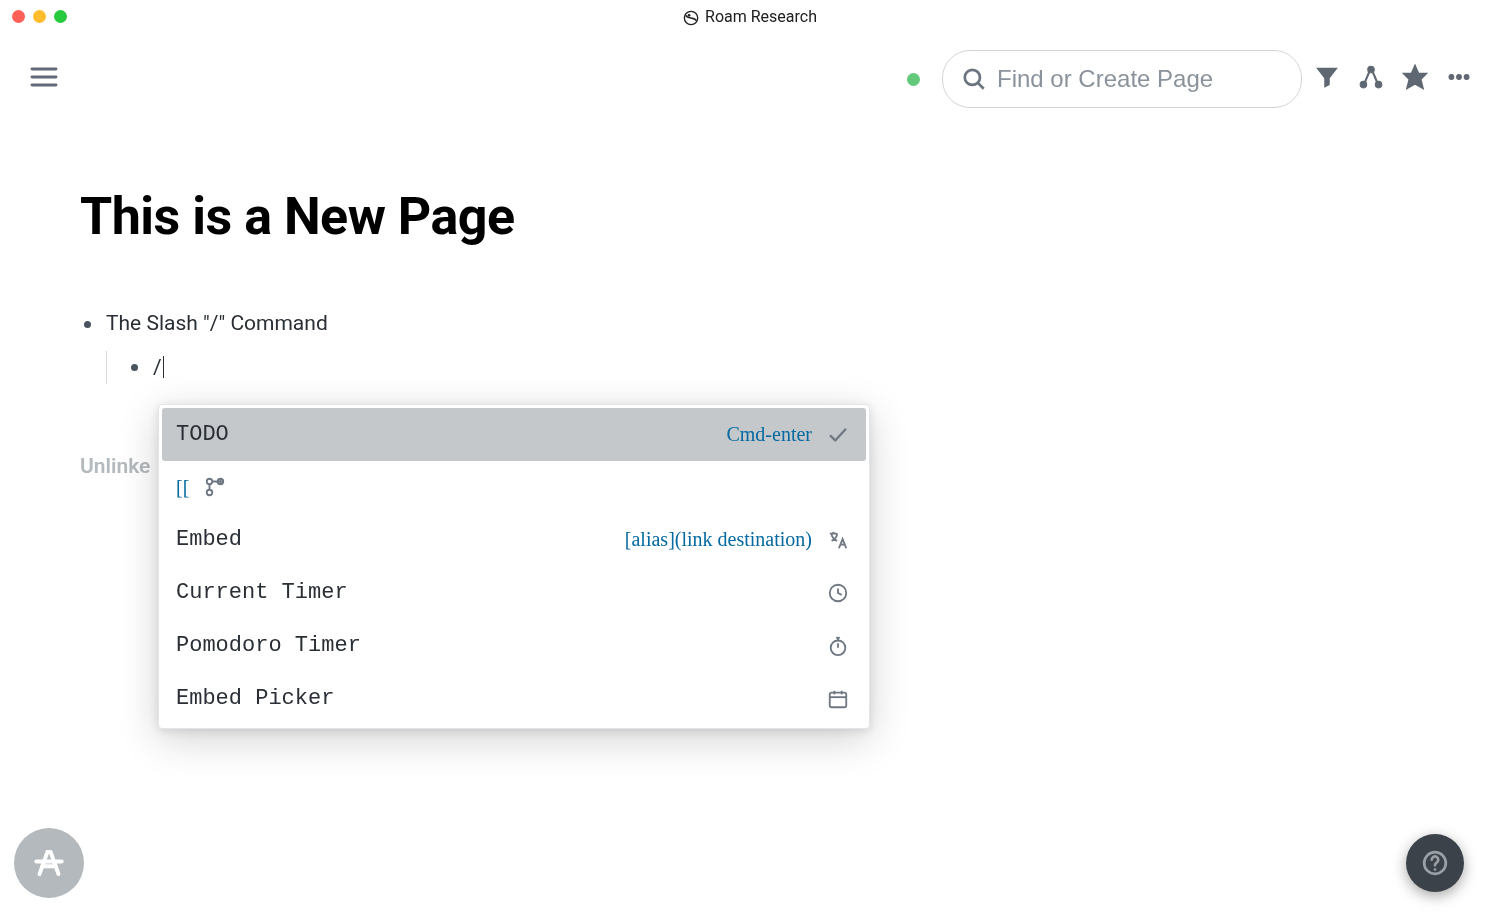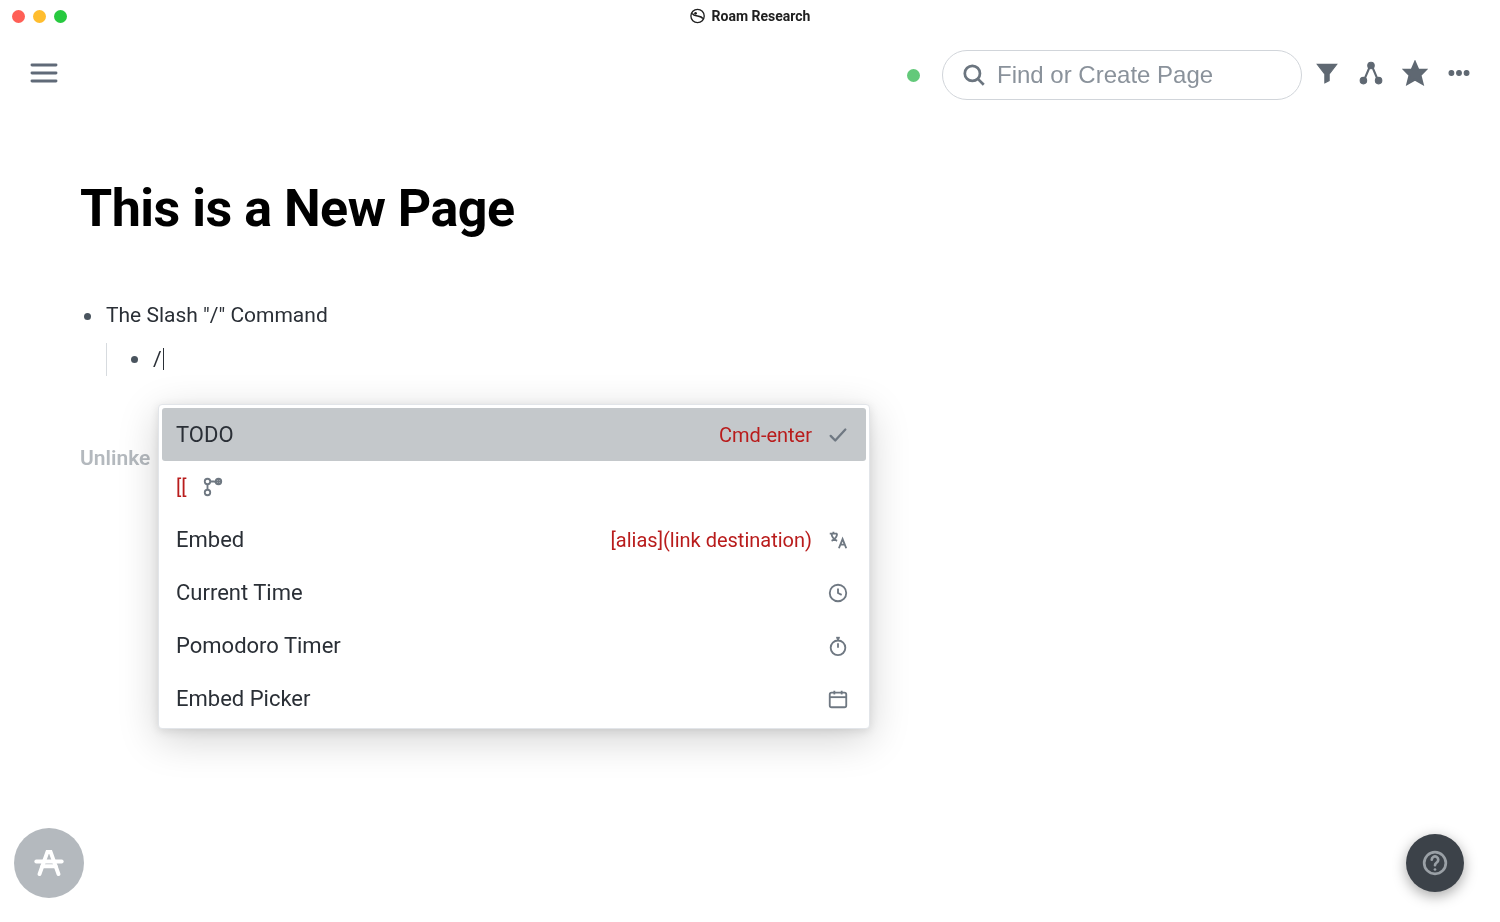--- a/index.html
+++ b/index.html
@@ -33,24 +33,24 @@
       border-radius: 50%;
     }
     .tl-red { background: #ff5f56; }
     .tl-yellow { background: #ffbd2e; }
     .tl-green { background: #27c93f; }
     .titlebar-center {
       position: absolute;
       left: 50%;
       transform: translateX(-50%);
       display: flex;
-      align-items: center;
+      align-items: flex-end;
       gap: 6px;
-      font-size: 14px;
-      font-weight: 700;
+      font-size: 16px;
+      font-weight: 400;
       color: #202020;
     }
     .titlebar-center svg {
       width: 16px;
       height: 16px;
     }
     .topbar {
       display: flex;
       align-items: center;
       padding: 18px 28px 18px 28px;
@@ -70,21 +70,21 @@
       background: #63c97a;
       margin-right: 22px;
     }
     .search-wrap {
       display: flex;
       align-items: center;
       border: 1.5px solid #d1d5da;
       border-radius: 28px;
       padding: 6px 18px;
       width: 360px;
-      height: 50px;
+      height: 58px;
       margin-right: 12px;
     }
     .search-wrap svg {
       width: 26px;
       height: 26px;
       stroke: #6b757f;
       flex-shrink: 0;
     }
     .search-input {
       border: none;
@@ -185,25 +185,27 @@
       font-size: 22px;
       color: #2a2f36;
       cursor: pointer;
       border-radius: 3px;
     }
     .slash-item.selected {
       background: #c4c8cb;
     }
     .slash-item-label {
       flex: 1;
+      font-family: Liberation Mono, monospace;
     }
     .slash-item-hint {
-      color: #b91c1c;
+      color: #0369a1;
       font-size: 20px;
       margin-right: 14px;
+      font-family: Liberation Serif, serif;
     }
     .slash-item-icon {
       width: 24px;
       height: 24px;
       display: flex;
       align-items: center;
       justify-content: center;
     }
     .slash-item-icon svg {
       width: 22px;
@@ -358,21 +360,21 @@
     <span class="slash-item-label">Embed</span>
     <span class="slash-item-hint">[alias](link destination)</span>
     <span class="slash-item-icon">
         <svg viewBox="0 0 24 24" stroke-width="2">
           <path d="M3 5h8 M7 3v2 M5 5c0 4 4 7 6 8 M11 5c0 4-4 7-6 8"></path>
           <path d="M13 21l4-10 4 10 M14.5 17h5"></path>
         </svg>
       </span>
   </div>
   <div class="slash-item">
-    <span class="slash-item-label">Current Time</span>
+    <span class="slash-item-label">Current Timer</span>
     <span class="slash-item-hint"></span>
     <span class="slash-item-icon">
         <svg viewBox="0 0 24 24" stroke-width="2">
           <circle cx="12" cy="12" r="9"></circle>
           <polyline points="12,7 12,12 16,14"></polyline>
         </svg>
       </span>
   </div>
   <div class="slash-item">
     <span class="slash-item-label">Pomodoro Timer</span>

